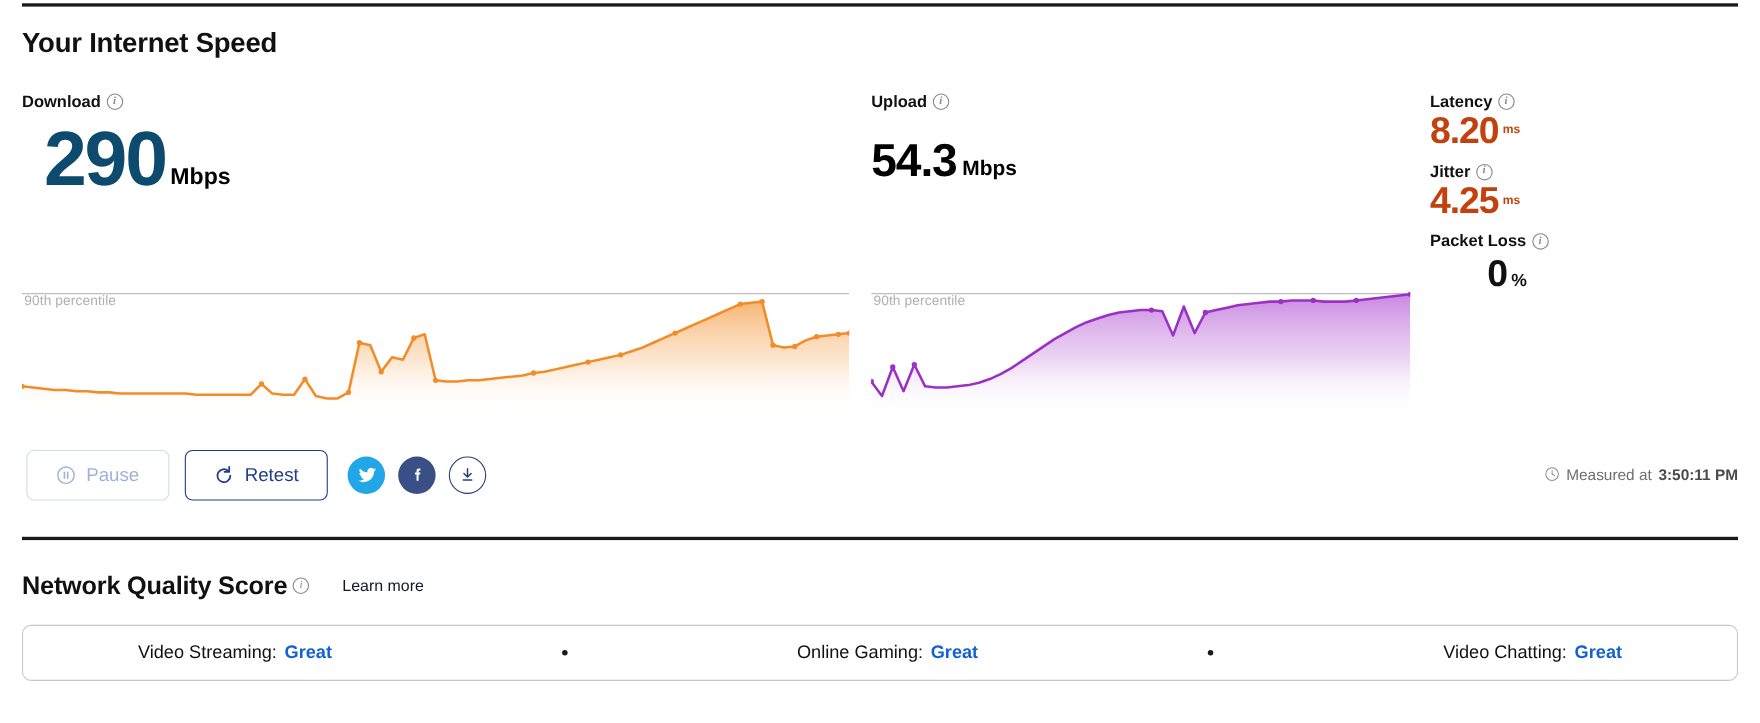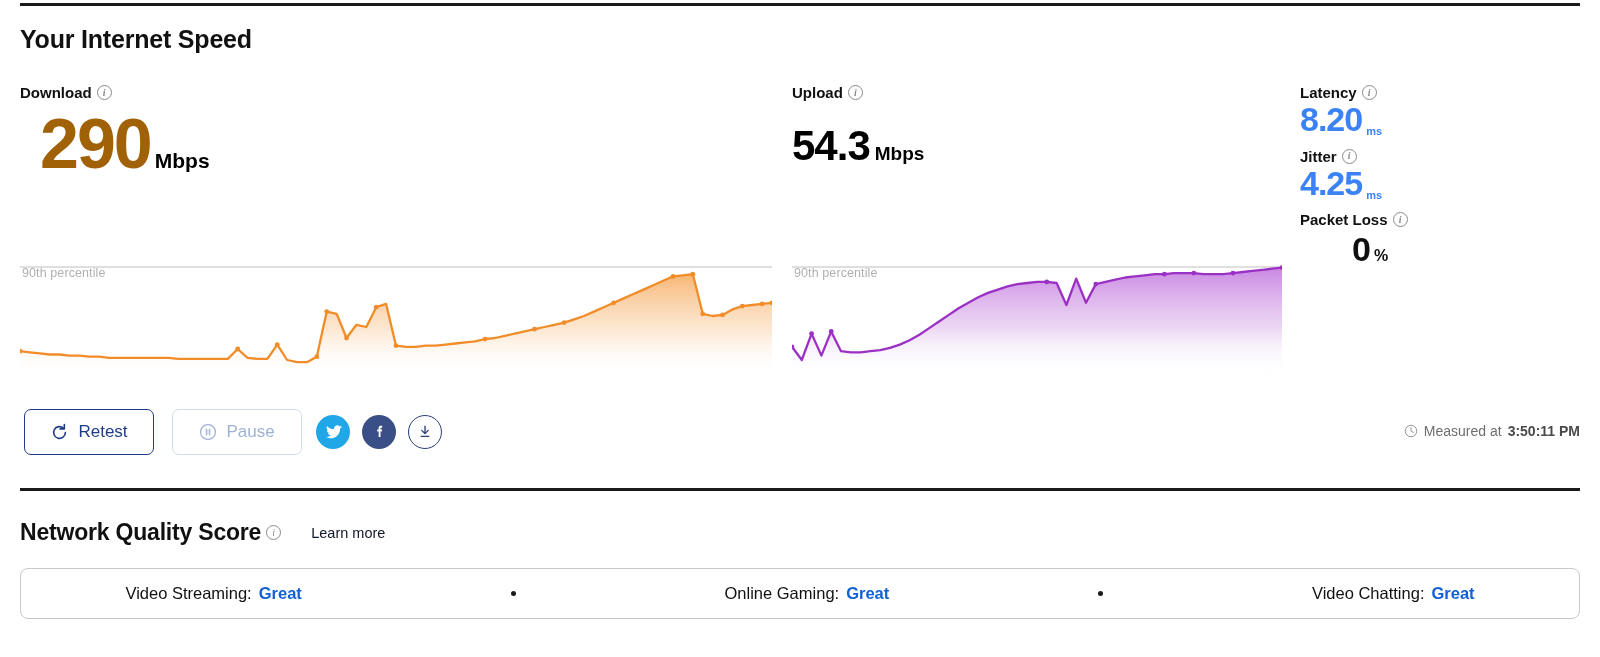--- a/index.html
+++ b/index.html
@@ -84,21 +84,21 @@
     display: flex;
     align-items: flex-end;
     margin-top: 10px;
     padding-left: 20px;
   }
   .dl-number {
     font-size: 70px;
     font-weight: bold;
     line-height: 0.95;
     letter-spacing: -2px;
-    color: #a16207;
+    color: #0c4a6e;
   }
   .dl-unit {
     font-size: 21px;
     font-weight: bold;
     color: #000;
     margin-left: 4px;
     padding-bottom: 5px;
   }
 
   
@@ -151,23 +151,23 @@
     left: 1300px;
     top: 84px;
     width: 290px;
   }
   .stat-group { margin-bottom: 10px; }
   .stat-big {
     font-size: 34px;
     font-weight: bold;
     line-height: 1.08;
     letter-spacing: -1px;
-    color: #3b82f6;
-    display: flex;
-    align-items: flex-end;
+    color: #c2410c;
+    display: flex;
+    align-items: center;
   }
   .stat-unit {
     font-size: 11px;
     font-weight: bold;
     margin-left: 4px;
     letter-spacing: 0;
   }
   .stat-sub {
     display: flex;
     gap: 26px;
@@ -442,37 +442,37 @@
       </div>
       <div class="packet-row">
         <span class="packet-num">0</span>
         <span class="packet-unit">%</span>
       </div>
     </div>
 
   </div>
 
   <div class="controls">
-    <div class="btn btn-retest">
-      <svg width="19" height="19" viewBox="0 0 20 20">
-        <path d="M16.2 10a6.2 6.2 0 1 1-1.9-4.5" fill="none" stroke="#1f3c88" stroke-width="1.7" stroke-linecap="round"></path>
-        <path d="M15.1 1.6 L15.1 6.2 L10.6 6.2" fill="none" stroke="#1f3c88" stroke-width="1.7" stroke-linecap="round" stroke-linejoin="round"></path>
-      </svg>
-      <span>Retest</span>
-    </div>
-
     <div class="btn btn-pause">
       <svg width="18" height="18" viewBox="0 0 20 20">
         <circle cx="10" cy="10" r="8.3" fill="none" stroke="#9fb2d6" stroke-width="1.4"></circle>
         <rect x="7.6" y="6.4" width="1.6" height="7.2" fill="#9fb2d6"></rect>
         <rect x="10.9" y="6.4" width="1.6" height="7.2" fill="#9fb2d6"></rect>
       </svg>
       <span>Pause</span>
     </div>
 
+    <div class="btn btn-retest">
+      <svg width="19" height="19" viewBox="0 0 20 20">
+        <path d="M16.2 10a6.2 6.2 0 1 1-1.9-4.5" fill="none" stroke="#1f3c88" stroke-width="1.7" stroke-linecap="round"></path>
+        <path d="M15.1 1.6 L15.1 6.2 L10.6 6.2" fill="none" stroke="#1f3c88" stroke-width="1.7" stroke-linecap="round" stroke-linejoin="round"></path>
+      </svg>
+      <span>Retest</span>
+    </div>
+
     <div class="social">
       <div class="circ circ-tw">
         <svg width="19" height="19" viewBox="0 0 24 24">
           <path fill="#ffffff" d="M23 4.9a8.5 8.5 0 0 1-2.4.7 4.2 4.2 0 0 0 1.8-2.3 8.4 8.4 0 0 1-2.6 1A4.15 4.15 0 0 0 12.7 8a11.8 11.8 0 0 1-8.6-4.3 4.15 4.15 0 0 0 1.3 5.5 4.1 4.1 0 0 1-1.9-.5v.05a4.15 4.15 0 0 0 3.3 4.07 4.2 4.2 0 0 1-1.87.07 4.16 4.16 0 0 0 3.88 2.9A8.34 8.34 0 0 1 2 17.5a11.75 11.75 0 0 0 6.38 1.87c7.65 0 11.84-6.34 11.84-11.84 0-.18 0-.36-.01-.54A8.4 8.4 0 0 0 23 4.9z"></path>
         </svg>
       </div>
       <div class="circ circ-fb">
         <svg width="19" height="19" viewBox="0 0 24 24">
           <path fill="#ffffff" d="M15.4 8.2h-2.1V6.8c0-.62.42-.77.71-.77h1.35V3.6l-1.86-.01c-2.07 0-2.54 1.54-2.54 2.53v2.08H9.1v2.5h1.86v7.1h2.34v-7.1h1.77l.33-2.5z"></path>
         </svg>

